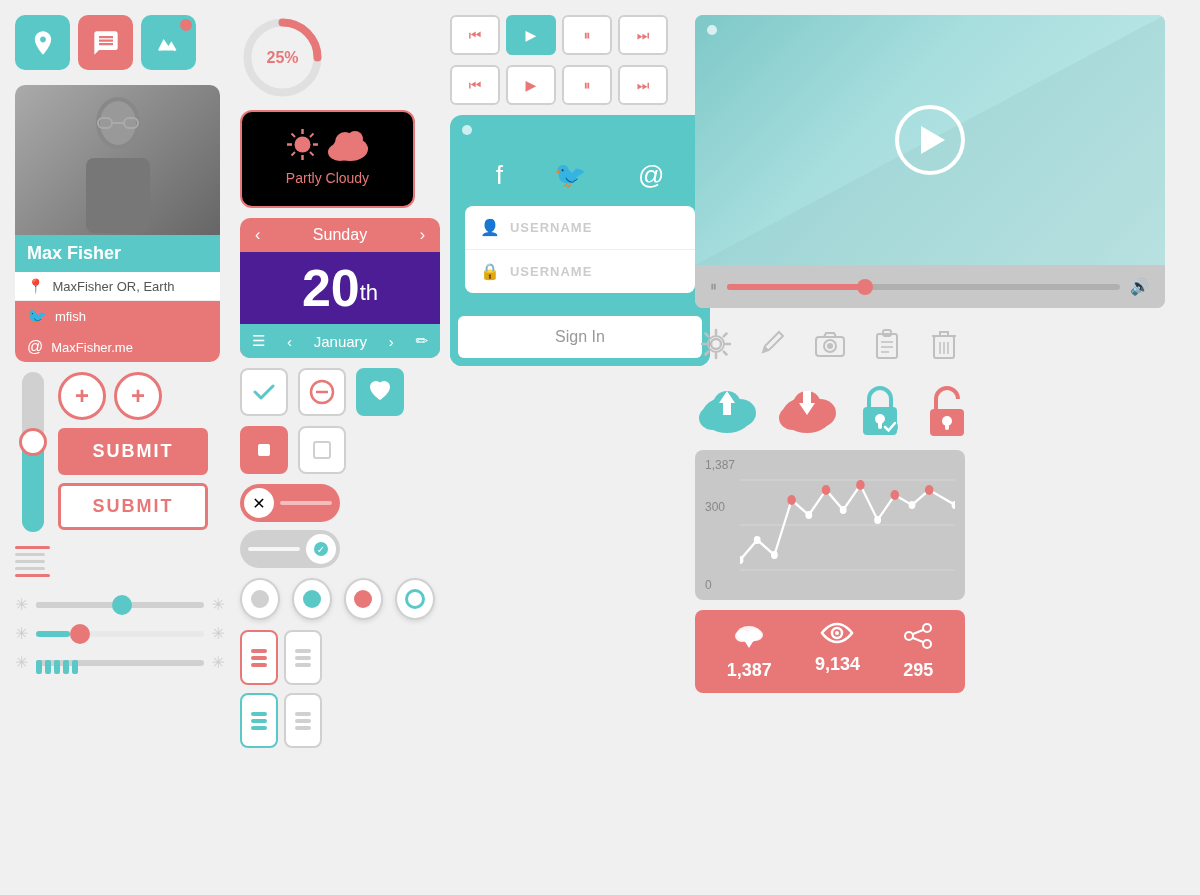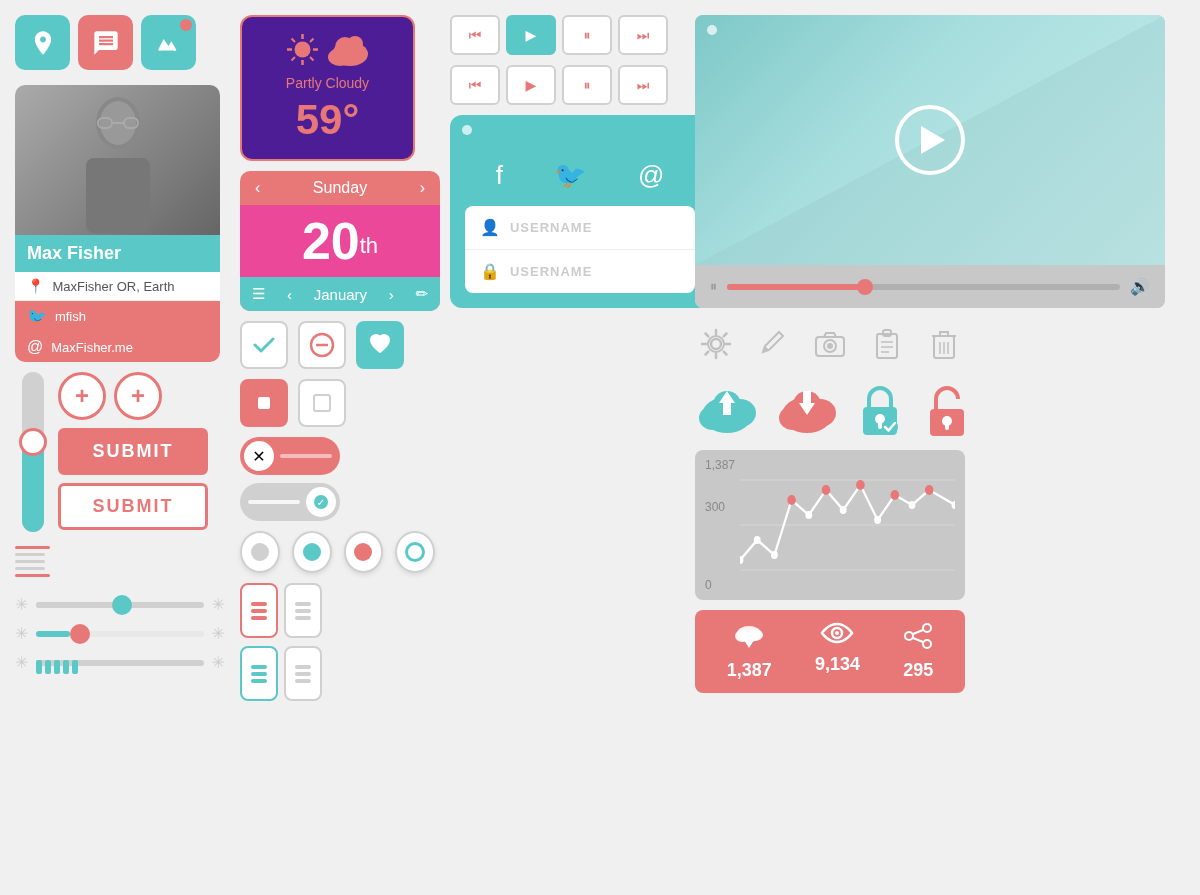--- a/index.html
+++ b/index.html
@@ -249,21 +249,21 @@
     }
     .progress-circle-svg {
       position: absolute;
       top: 0; left: 0;
       width: 100%; height: 100%;
       transform: rotate(-90deg);
     }
 
     
     .weather-card {
-      background: #4c1d95;
+      background: #000000;
       border: 2px solid #e87878;
       border-radius: 12px;
       padding: 15px;
       width: 175px;
       color: #e87878;
     }
     .weather-icons-row {
       display: flex;
       gap: 5px;
       justify-content: center;
@@ -281,21 +281,21 @@
     }
     .calendar-nav {
       display: flex;
       align-items: center;
       justify-content: space-between;
       padding: 8px 15px;
       color: white;
       font-size: 16px;
     }
     .calendar-date {
-      background: #ec4899;
+      background: #4c1d95;
       padding: 10px 15px;
       text-align: center;
       color: white;
     }
     .calendar-day-num {
       font-size: 52px;
       font-weight: bold;
       line-height: 1;
     }
     .calendar-day-suffix {
@@ -813,20 +813,30 @@
             <div class="h-slider-tick"></div>
           </div>
         </div>
         <span class="h-slider-icon">✳</span>
       </div>
     </div>
   </div>
 
   <div class="mid-left-col">
 
+    <div style="display:flex; gap:10px; align-items:flex-start;">
+
+      <div class="progress-circle-container">
+        <svg class="progress-circle-svg" viewBox="0 0 85 85">
+          <circle cx="42.5" cy="42.5" r="35" fill="none" stroke="#e0e0e0" stroke-width="8"></circle>
+          <circle cx="42.5" cy="42.5" r="35" fill="none" stroke="#e87878" stroke-width="8" stroke-dasharray="219.9" stroke-dashoffset="164.9" stroke-linecap="round"></circle>
+        </svg>
+        <span style="font-size:16px; font-weight:bold; color:#e87878; z-index:1;">25%</span>
+      </div>
+    </div>
 
     <div class="weather-card">
       <div class="weather-icons-row">
 
         <svg width="35" height="35" viewBox="0 0 35 35">
           <circle cx="17.5" cy="17.5" r="8" fill="#e87878"></circle>
           <line x1="17.5" y1="2" x2="17.5" y2="7" stroke="#e87878" stroke-width="2.5"></line>
           <line x1="17.5" y1="28" x2="17.5" y2="33" stroke="#e87878" stroke-width="2.5"></line>
           <line x1="2" y1="17.5" x2="7" y2="17.5" stroke="#e87878" stroke-width="2.5"></line>
           <line x1="28" y1="17.5" x2="33" y2="17.5" stroke="#e87878" stroke-width="2.5"></line>
@@ -837,23 +847,20 @@
         </svg>
 
         <svg width="45" height="35" viewBox="0 0 45 35">
           <ellipse cx="25" cy="22" rx="18" ry="12" fill="#e87878"></ellipse>
           <ellipse cx="15" cy="25" rx="12" ry="9" fill="#e87878"></ellipse>
           <ellipse cx="20" cy="15" rx="10" ry="10" fill="#e87878"></ellipse>
           <ellipse cx="30" cy="12" rx="8" ry="8" fill="#e87878"></ellipse>
         </svg>
       </div>
       <div class="weather-desc">Partly Cloudy</div>
-      <div class="weather-temp">
-        <span>59</span><span>°</span>
-      </div>
     </div>
 
     <div class="calendar-card">
       <div class="calendar-nav">
         <span style="cursor:pointer;">‹</span>
         <span>Sunday</span>
         <span style="cursor:pointer;">›</span>
       </div>
       <div class="calendar-date">
         <span class="calendar-day-num">20</span><span class="calendar-day-suffix">th</span>
@@ -977,20 +984,23 @@
       </div>
       <div class="login-form">
         <div class="login-field">
           <span class="login-field-icon">👤</span>
           <span class="login-field-text">USERNAME</span>
         </div>
         <div class="login-field" style="border-bottom:none;">
           <span class="login-field-icon">🔒</span>
           <span class="login-field-text">USERNAME</span>
         </div>
+      </div>
+      <div class="login-footer">
+        <div class="sign-in-btn">Sign In</div>
       </div>
     </div>
   </div>
 
   <div class="mid-right-col">
 
     <div class="video-player">
       <div class="video-screen">
         <div class="video-dot"></div>
 

